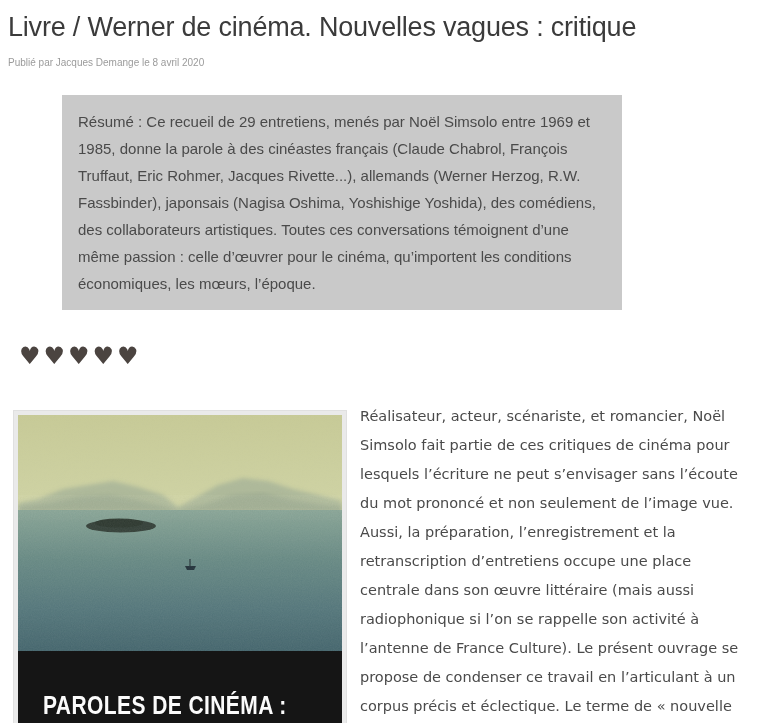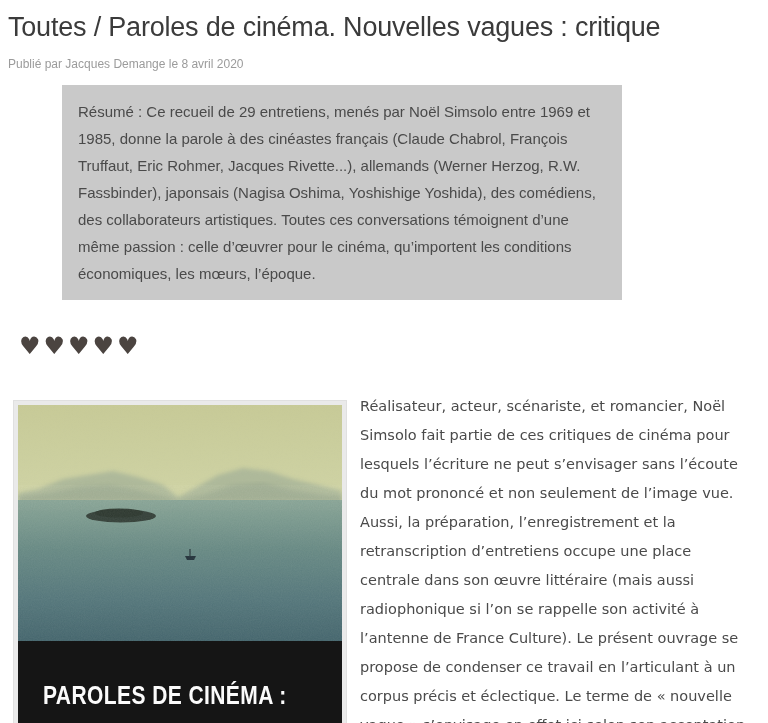--- a/index.html
+++ b/index.html
@@ -14,23 +14,23 @@
   .page { padding: 12px 13px 0 8px; }
 
   h1.page-title {
     font-size: 27px;
     font-weight: 400;
     letter-spacing: -0.2px;
     color: #3b3b3b;
     margin-bottom: 14px;
   }
   .byline {
-    font-size: 12px;
+    font-size: 10px;
     color: #9b9b9b;
-    margin-bottom: 14px;
+    margin-bottom: 27px;
   }
 
   .summary-box {
     margin-left: 54px;
     width: 560px;
     background: #c9c9c9;
     padding: 13px 17px 13px 16px;
     font-size: 15px;
     line-height: 27px;
     color: #4a4a4a;
@@ -93,21 +93,21 @@
     line-height: 29px;
     color: #4a4a4a;
     margin-top: -8px;
   }
 </style>
 </head>
 <body>
 
 <div class="page">
 
-  <h1 class="page-title">Toutes / Paroles de cinéma. Nouvelles vagues : critique</h1>
+  <h1 class="page-title">Livre / Werner de cinéma. Nouvelles vagues : critique</h1>
 
   <div class="byline">Publié par Jacques Demange le 8 avril 2020</div>
 
   <div class="summary-box">
     <span>Résumé : Ce recueil de 29 entretiens, menés par Noël Simsolo entre 1969 et 1985, donne la parole à des cinéastes français (Claude Chabrol, François Truffaut, Eric Rohmer, Jacques Rivette...), allemands (Werner Herzog, R.W. Fassbinder), japonsais (Nagisa Oshima, Yoshishige Yoshida), des comédiens, des collaborateurs artistiques. Toutes ces conversations témoignent d’une même passion : celle d’œuvrer pour le cinéma, qu’importent les conditions économiques, les mœurs, l’époque.</span>
   </div>
 
   <div class="rating">♥♥♥♥♥</div>
 
   <div class="main-row">

